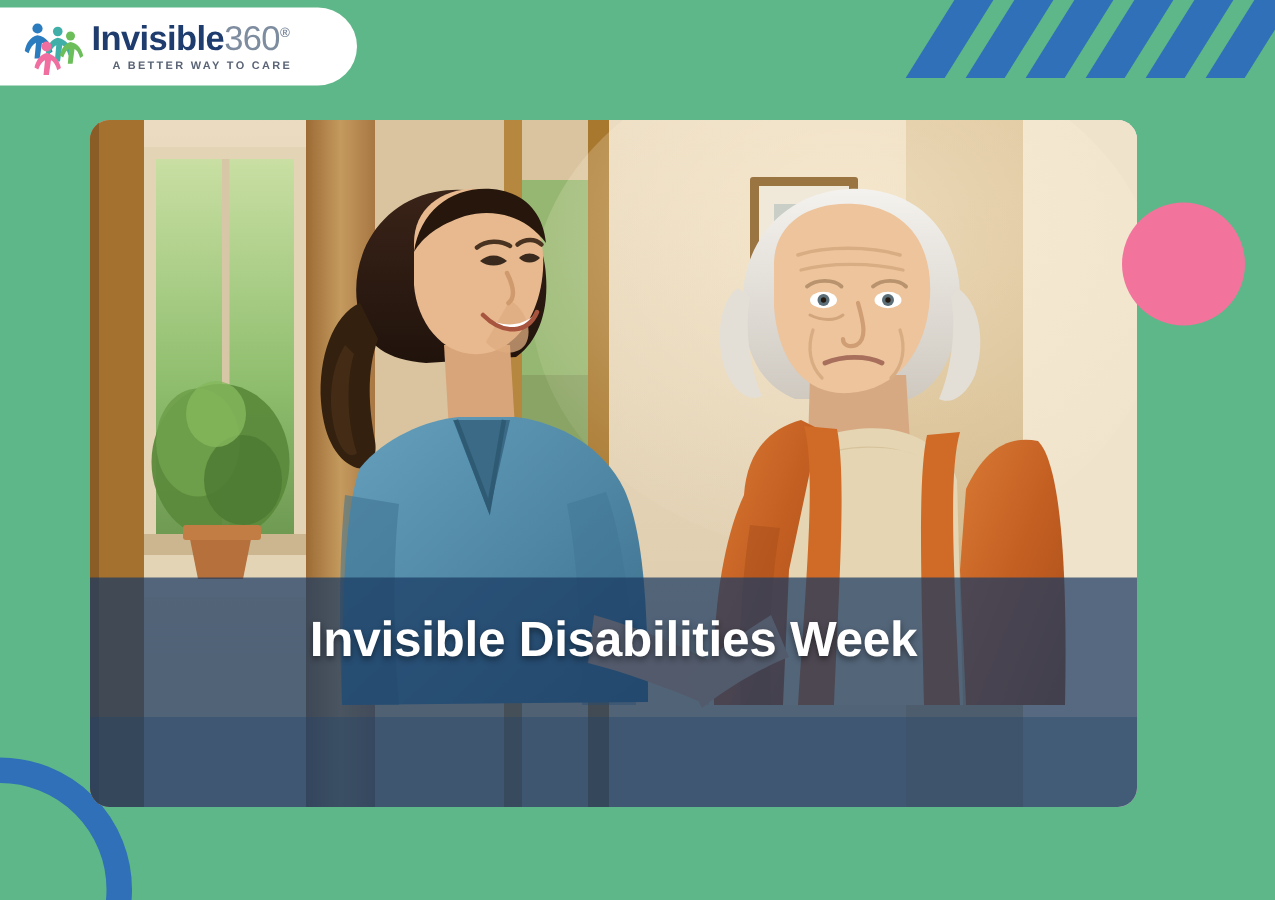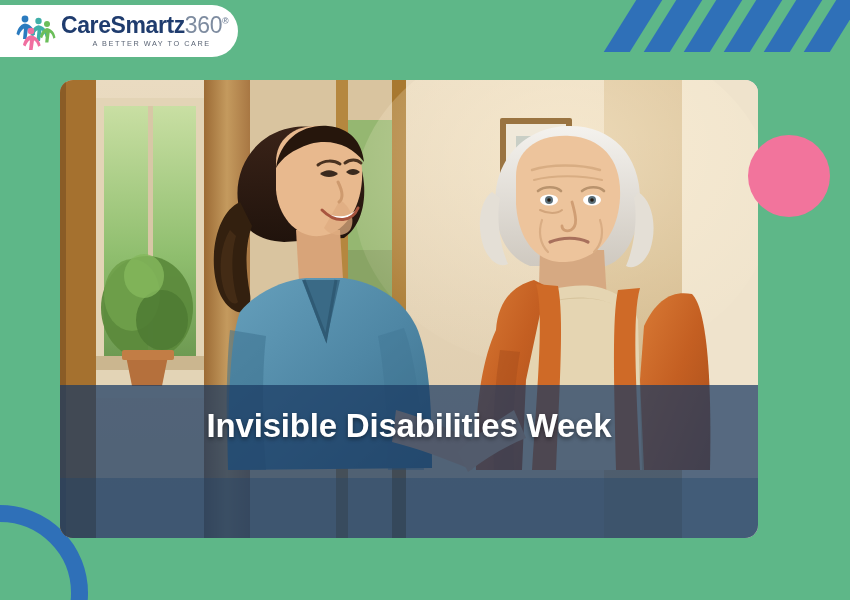--- a/index.html
+++ b/index.html
@@ -59,20 +59,21 @@
   .logo-mark { width:44px; height:38px; flex:0 0 auto; }
   .logo-text { margin-left:3px; line-height:1; }
   .logo-word { font-size:23px; font-weight:bold; letter-spacing:-0.4px; white-space:nowrap; }
   .lw-care { color:#1F3C6E; }
   .lw-360 { color:#7E8CA0; font-weight:normal; }
   .lw-reg { color:#7E8CA0; font-size:9px; vertical-align:super; }
   .logo-tag {
     font-size:7.3px; color:#5A6475; letter-spacing:1.55px;
     text-align:center; margin-top:3px; white-space:nowrap;
     padding-left:14px;
+    font-weight:bold;
   }
 
   
   .photo-card {
     position:absolute;
     left:60px; top:80px;
     width:698px; height:458px;
     border-radius:13px;
     overflow:hidden;
     z-index:3;
@@ -135,21 +136,21 @@
     <circle cx="24.5" cy="9" r="3.2" fill="#3FAFA8"></circle>
     <path d="M24.5 13.2 C20 14.2 17.5 18.5 16.5 23 L19 24.5 C20.3 21 21.7 19 23.5 18.2 L22.5 29 L26 29 L27.5 18.2 C29.3 19 30.7 21.3 31.7 25 L34 23.5 C33 18.3 30 14.2 24.5 13.2 Z" fill="#3FAFA8"></path>
 
     <circle cx="33" cy="12" r="3" fill="#6BBE5A"></circle>
     <path d="M33 16 C29 17 26.8 20.8 25.9 25 L28.1 26.3 C29.3 23.1 30.5 21.3 32.1 20.6 L31.2 30.5 L34.4 30.5 L35.7 20.6 C37.3 21.3 38.5 23.4 39.4 26.7 L41.5 25.4 C40.6 20.7 38 17 33 16 Z" fill="#6BBE5A"></path>
 
     <circle cx="17" cy="19" r="3.3" fill="#F06FA0"></circle>
     <path d="M17 23.3 C12.5 24.3 10 28.5 9 33 L11.5 34.4 C12.8 31 14.2 29 16 28.2 L15 38 L18.6 38 L20 28.2 C21.8 29 23.2 31.3 24.2 34.8 L26.6 33.4 C25.6 28.2 22.5 24.3 17 23.3 Z" fill="#F06FA0"></path>
   </svg>
   <div class="logo-text">
-    <div class="logo-word"><span class="lw-care">CareSmartz</span><span class="lw-360">360</span><span class="lw-reg">®</span></div>
+    <div class="logo-word"><span class="lw-care">Invisible</span><span class="lw-360">360</span><span class="lw-reg">®</span></div>
     <div class="logo-tag">A BETTER WAY TO CARE</div>
   </div>
 </div>
 
 <div class="photo-card">
   <svg class="photo-svg" viewBox="0 0 730 458" preserveAspectRatio="xMidYMid slice">
     <defs>
       <linearGradient id="wallG" x1="0" y1="0" x2="0" y2="1">
         <stop offset="0%" stop-color="#EADBC1"></stop>
         <stop offset="100%" stop-color="#DCC9A9"></stop>

